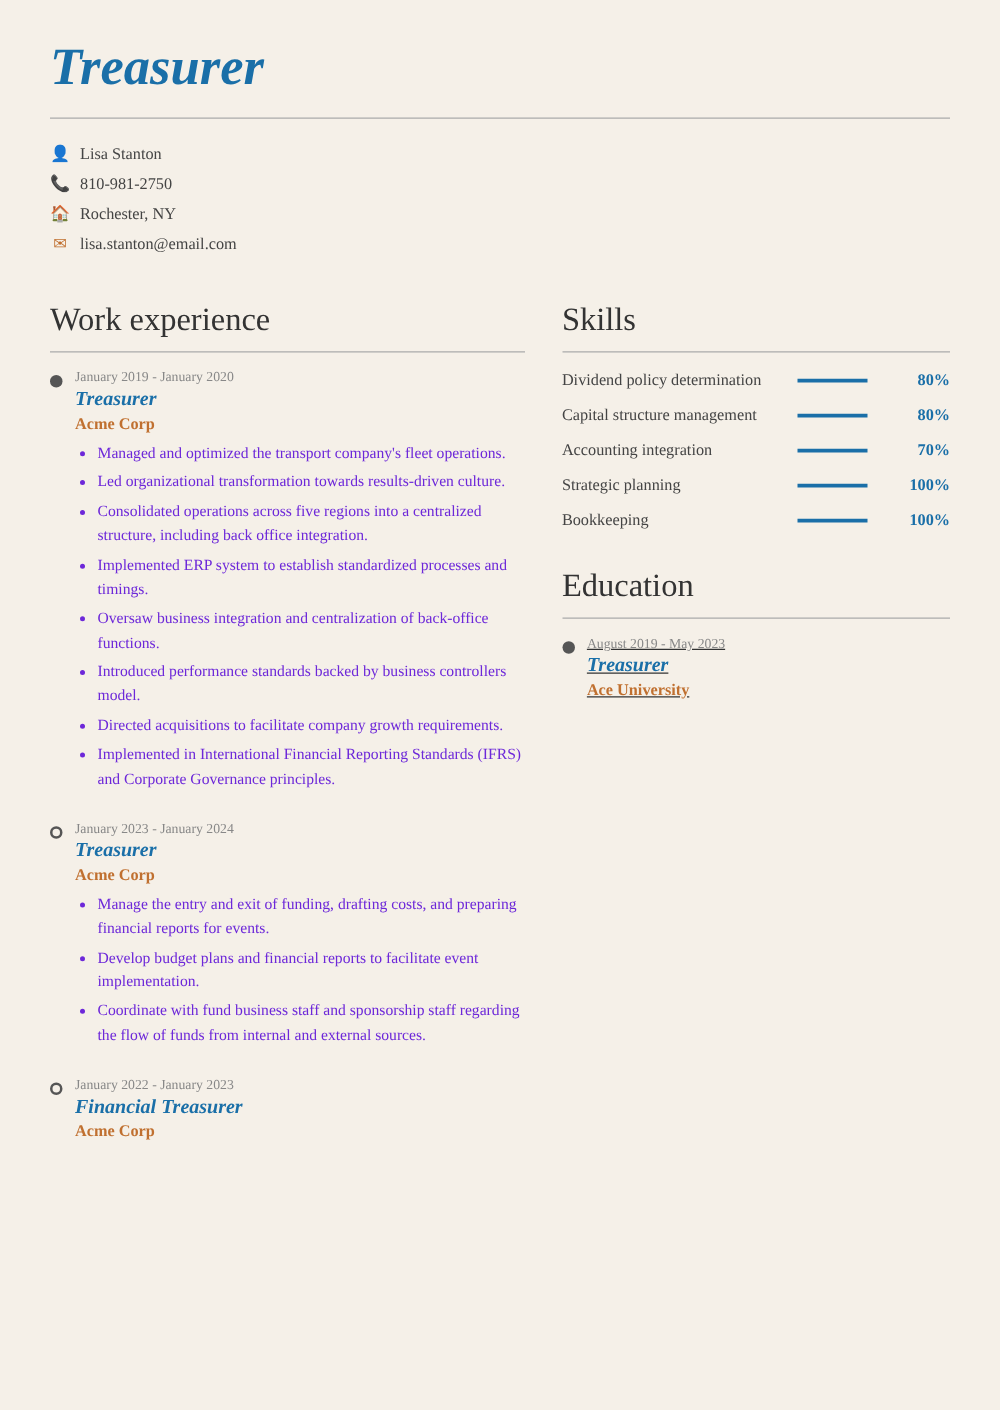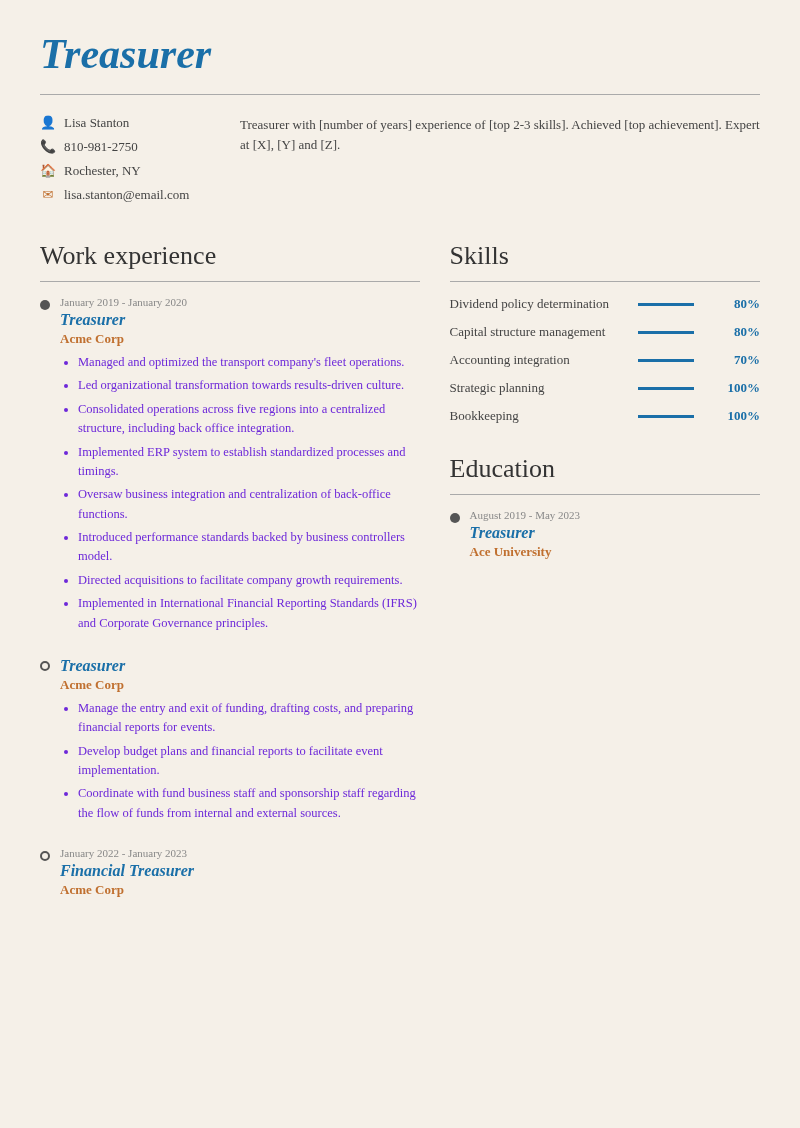--- a/index.html
+++ b/index.html
@@ -174,20 +174,21 @@
       min-width: 38px;
       text-align: right;
       margin-left: 20px;
     }
 
     
     .edu-entry {
       display: flex;
       gap: 10px;
       margin-bottom: 18px;
+      text-decoration: underline;
     }
     .edu-entry-content {
       flex: 1;
     }
     .edu-degree {
       font-size: 16px;
       color: #1a6fa8;
       font-weight: bold;
       font-style: italic;
       margin-bottom: 2px;
@@ -217,21 +218,20 @@
     </div>
     <div class="contact-item">
       <span class="contact-icon">🏠</span>
       <span>Rochester, NY</span>
     </div>
     <div class="contact-item">
       <span class="contact-icon">✉</span>
       <span>lisa.stanton@email.com</span>
     </div>
   </div>
-  <p class="summary-text">Treasurer with [number of years] experience of [top 2-3 skills]. Achieved [top achievement]. Expert at [X], [Y] and [Z].</p>
 </div>
 
 <div class="main-content">
 
   <div class="left-col">
     <h2 class="section-title">Work experience</h2>
     <hr class="section-divider">
 
     <div class="entry">
       <div class="entry-timeline">
@@ -252,20 +252,21 @@
           <li>Implemented in International Financial Reporting Standards (IFRS) and Corporate Governance principles.</li>
         </ul>
       </div>
     </div>
 
     <div class="entry">
       <div class="entry-timeline">
         <div class="entry-dot-empty"></div>
       </div>
       <div class="entry-content">
+        <div class="entry-date">January 2023 - January 2024</div>
         <div class="entry-job-title">Treasurer</div>
         <div class="entry-company">Acme Corp</div>
         <ul class="entry-bullets">
           <li>Manage the entry and exit of funding, drafting costs, and preparing financial reports for events.</li>
           <li>Develop budget plans and financial reports to facilitate event implementation.</li>
           <li>Coordinate with fund business staff and sponsorship staff regarding the flow of funds from internal and external sources.</li>
         </ul>
       </div>
     </div>
 

